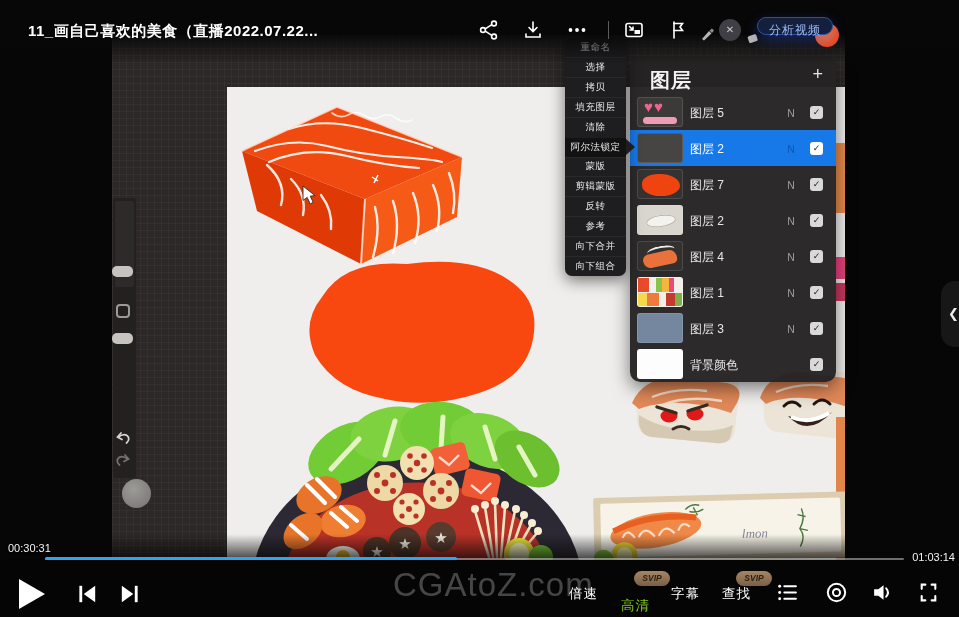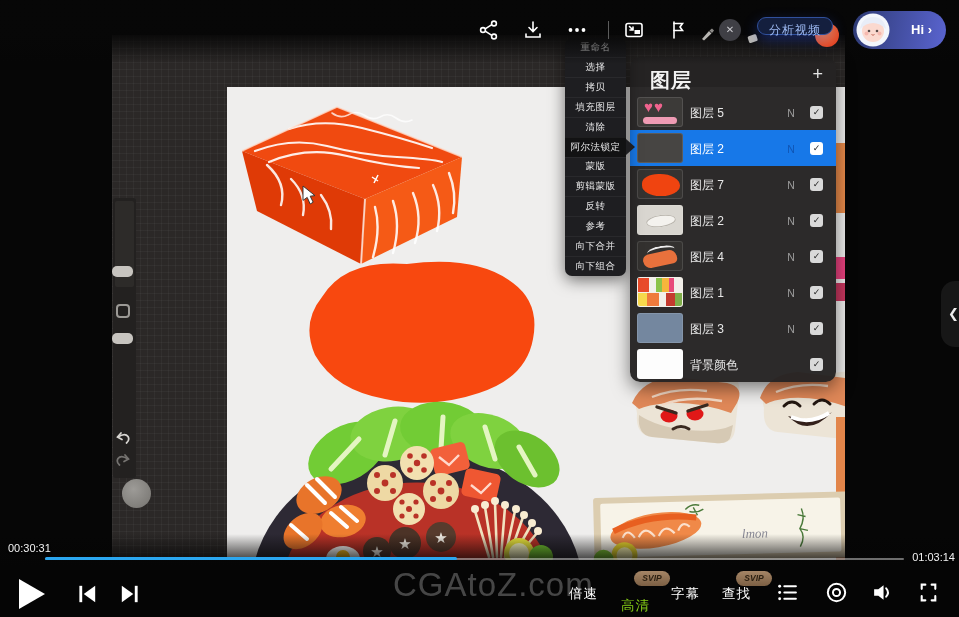--- a/index.html
+++ b/index.html
@@ -400,20 +400,21 @@
       <span class="lp-check">✓</span>
     </div>
     <div class="lp-row">
       <div class="lp-thumb tbg"></div>
       <span class="lp-label">背景颜色</span>
       <span class="lp-check">✓</span>
     </div>
   </div>
 
   <div class="top-shade"></div>
+  <div class="video-title">11_画自己喜欢的美食（直播2022.07.22...</div>
 
   <div class="tb-icon" style="left:478px;">
     <svg viewBox="0 0 22 22" width="22" height="22" fill="none" stroke="#fff" stroke-width="1.6">
       <circle cx="16" cy="4.5" r="2.4"></circle>
         <circle cx="5" cy="11" r="2.4"></circle>
         <circle cx="16" cy="17.5" r="2.4"></circle>
       <path d="M7.2,9.9 L13.8,5.6 M7.2,12.1 L13.8,16.4"></path>
     </svg>
   </div>
   <div class="tb-icon" style="left:522px;">
@@ -450,35 +451,20 @@
       </svg>
   </div>
   <div class="close-bubble">✕</div>
   <div class="mini-icon" style="left:747px;top:30px;">
     <svg viewBox="0 0 14 12" width="14" height="12">
         <rect x="1" y="3" width="9" height="7" rx="1.5" fill="#b8b6b2" transform="rotate(-18 6 6)"></rect>
       </svg>
   </div>
   <div class="color-dot"></div>
   <div class="analyze-btn">分析视频</div>
-  <div class="avatar-pill">
-    <div class="avatar-face">
-      <svg viewBox="0 0 34 34" width="34" height="34">
-        <circle cx="17" cy="17" r="16.5" fill="#f3f6fc"></circle>
-        <circle cx="17" cy="18" r="11" fill="#fbd9cf"></circle>
-        <path d="M4,16 Q6,4 17,4 Q28,4 30,16 Q24,10 17,10 Q10,10 4,16 Z" fill="#e8edf8"></path>
-        <circle cx="13" cy="18" r="1.3" fill="#5a4a48"></circle>
-          <circle cx="21" cy="18" r="1.3" fill="#5a4a48"></circle>
-        <path d="M15.5,21.5 Q17,23 18.5,21.5" stroke="#c46a5a" stroke-width="1" fill="none"></path>
-        <circle cx="10.5" cy="20.5" r="2" fill="#f5b0a6" opacity=".8"></circle>
-          <circle cx="23.5" cy="20.5" r="2" fill="#f5b0a6" opacity=".8"></circle>
-      </svg>
-    </div>
-    <span class="greeting">Hi ›</span>
-  </div>
 
   <div class="edge-btn">❮</div>
 
   <div class="bottom-shade"></div>
   <div class="control-bar"></div>
 
   <span class="time-label time-cur">00:30:31</span>
   <div class="progress-track">
     <div class="progress-rest"></div>
     <div class="progress-played" style="width:48%"></div>

